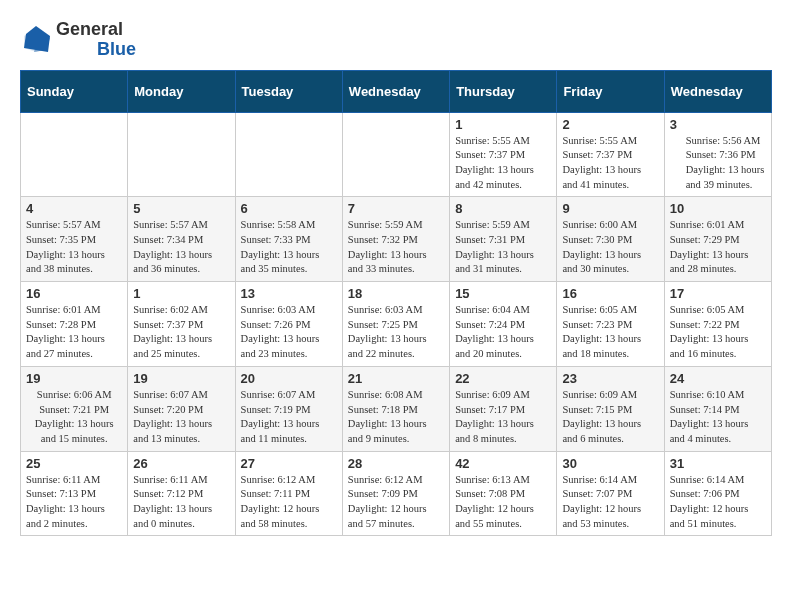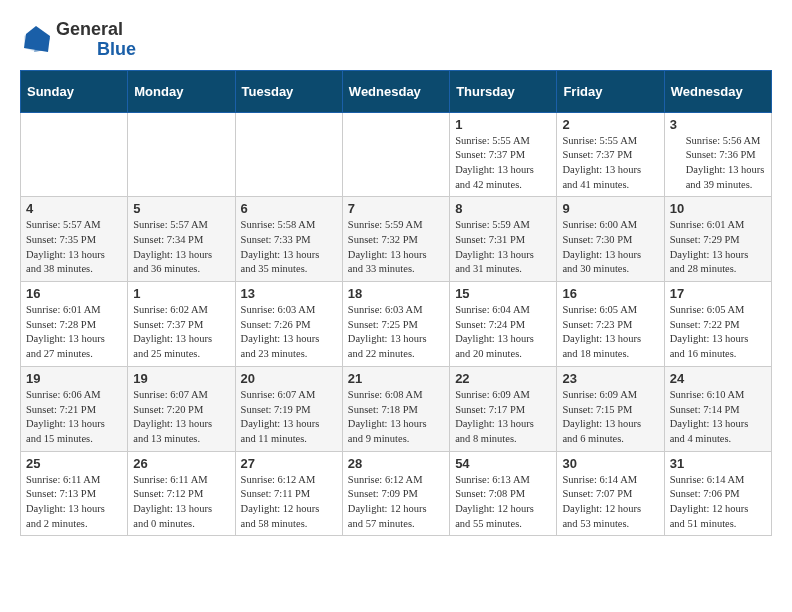--- a/index.html
+++ b/index.html
@@ -252,21 +252,21 @@
           <span class="day-number">17</span>
           <div class="day-info" style="white-space: pre-line;">Sunrise: 6:05 AM
 Sunset: 7:22 PM
 Daylight: 13 hours
 and 16 minutes.</div>
         </td>
       </tr>
       <tr>
         <td>
           <span class="day-number">19</span>
-          <div class="day-info" style="white-space: pre-line;">Sunrise: 6:06 AM
+          <div class="day-info" style="white-space: pre-line; text-align: center;">Sunrise: 6:06 AM
 Sunset: 7:21 PM
 Daylight: 13 hours
 and 15 minutes.</div>
         </td>
         <td>
           <span class="day-number">19</span>
           <div class="day-info" style="white-space: pre-line;">Sunrise: 6:07 AM
 Sunset: 7:20 PM
 Daylight: 13 hours
 and 13 minutes.</div>
@@ -330,21 +330,21 @@
 and 58 minutes.</div>
         </td>
         <td>
           <span class="day-number">28</span>
           <div class="day-info" style="white-space: pre-line;">Sunrise: 6:12 AM
 Sunset: 7:09 PM
 Daylight: 12 hours
 and 57 minutes.</div>
         </td>
         <td>
-          <span class="day-number">54</span>
+          <span class="day-number">42</span>
           <div class="day-info" style="white-space: pre-line;">Sunrise: 6:13 AM
 Sunset: 7:08 PM
 Daylight: 12 hours
 and 55 minutes.</div>
         </td>
         <td>
           <span class="day-number">30</span>
           <div class="day-info" style="white-space: pre-line;">Sunrise: 6:14 AM
 Sunset: 7:07 PM
 Daylight: 12 hours

